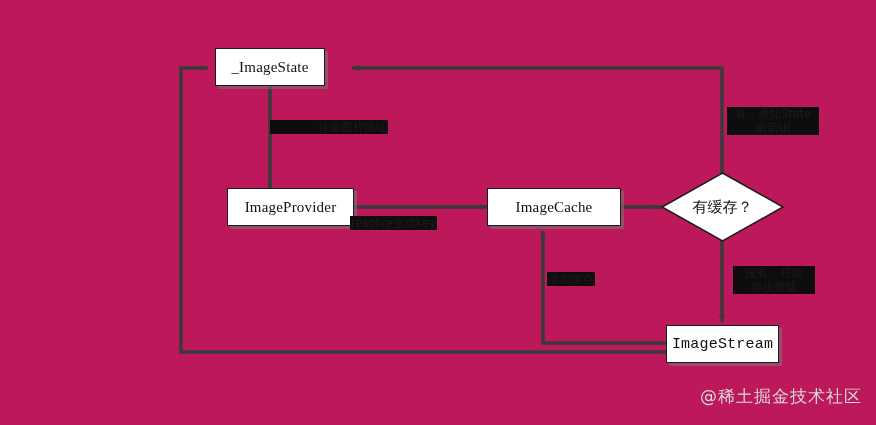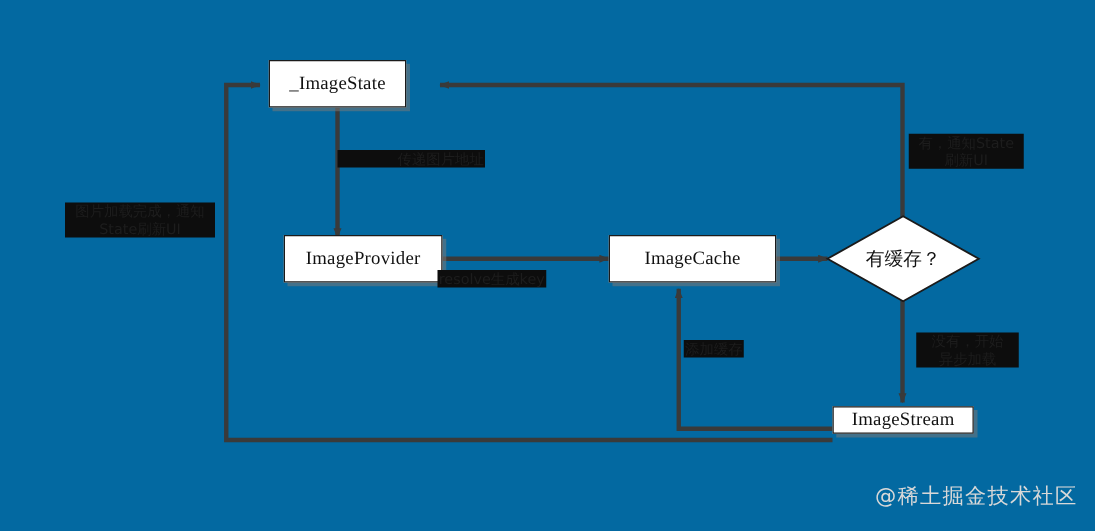--- a/index.html
+++ b/index.html
@@ -4,21 +4,21 @@
 <style>
   html, body {
     margin: 0;
     padding: 0;
     background: #000000;
   }
   #canvas {
     position: relative;
     width: 876px;
     height: 425px;
-    background: #0369a1;
+    background: #be185d;
     overflow: hidden;
     font-family: "Liberation Serif", "DejaVu Serif", serif;
   }
   svg#wires {
     position: absolute;
     left: 0;
     top: 0;
     width: 876px;
     height: 425px;
   }
@@ -132,21 +132,21 @@
     <span>ImageCache</span>
   </div>
 
   <div class="diamond-wrap" style="left:660px; top:171px; width:125px; height:72px;">
     <svg class="diamond-shape" width="125" height="72" viewBox="0 0 125 72">
       <polygon points="62.5,2 123,36 62.5,70 2,36" fill="#ffffff" stroke="#1b1b1b" stroke-width="1.5"></polygon>
     </svg>
     <div class="diamond-label">有缓存？</div>
   </div>
 
-  <div class="node" style="left:666px; top:325px; width:113px; height:22px;">
+  <div class="node" style="left:666px; top:325px; width:113px; height:38px;font-family:Liberation Mono, monospace;">
     <span>ImageStream</span>
   </div>
 
   <div class="edge-label" style="left:270px; top:120px;padding-left:48px;">
     <span>传递图片地址</span>
   </div>
 
   <div class="edge-label" style="left:350px; top:216px;">
     <span>resolve生成key</span>
   </div>
@@ -158,22 +158,18 @@
 
   <div class="edge-label two-line" style="left:727px; top:107px; width:90px;">
     <div>有，通知State</div>
     <div>刷新UI</div>
   </div>
 
   <div class="edge-label" style="left:547px; top:272px;">
     <span>添加缓存</span>
   </div>
 
-  <div class="edge-label two-line" style="left:52px; top:162px; width:118px;">
-    <div>图片加载完成，通知</div>
-    <div>State刷新UI</div>
-  </div>
 
   <div class="watermark" style="left:700px; top:385px;">
     <span>@稀土掘金技术社区</span>
   </div>
 
 </div>
 
 </body></html>

